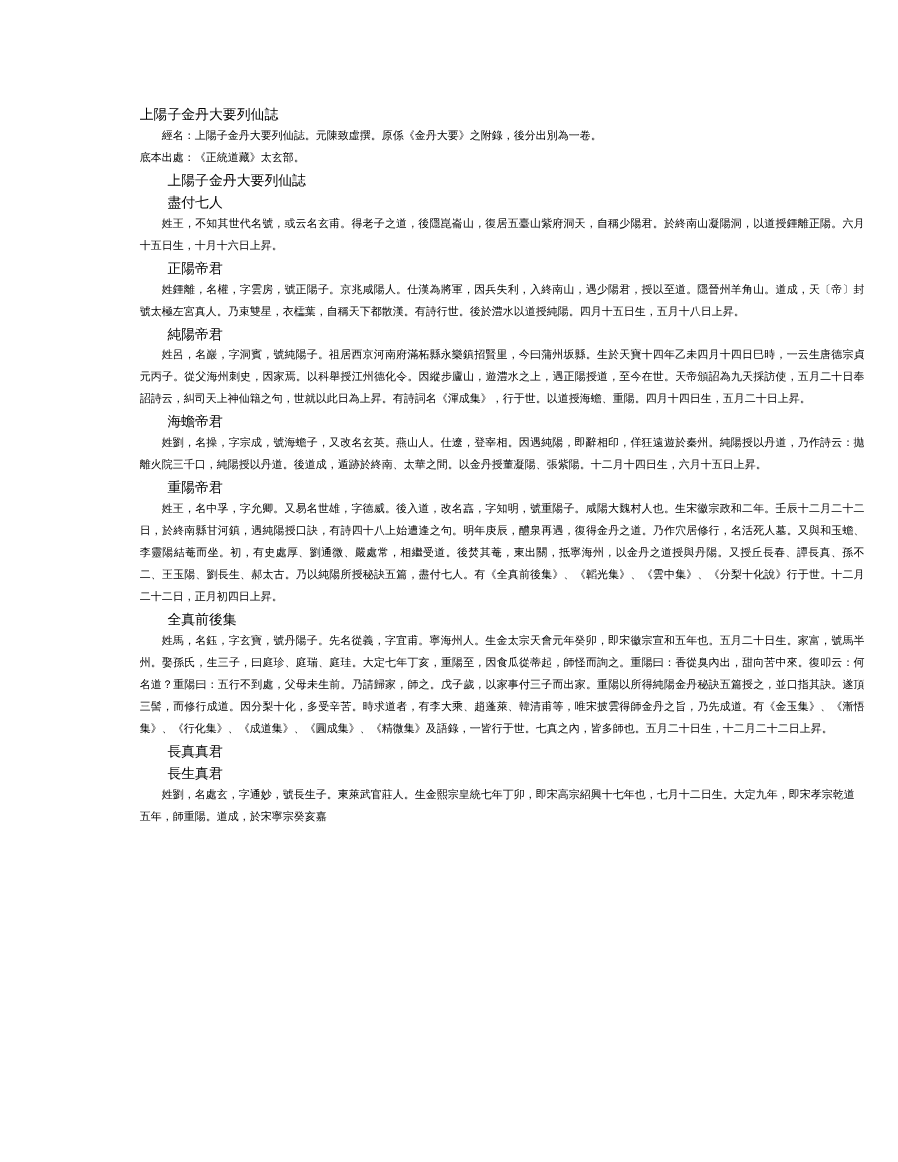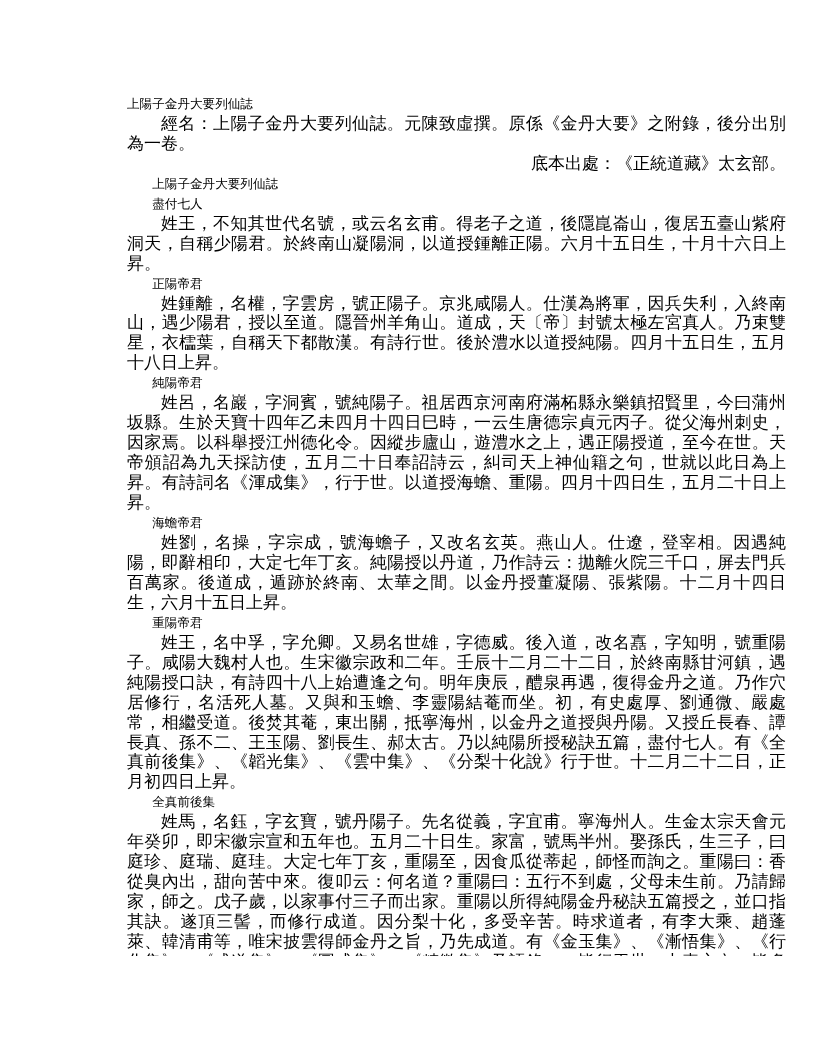--- a/index.html
+++ b/index.html
@@ -32,21 +32,21 @@
     white-space: pre;
   }
   .heading {
     font-size: 12.6px;
     line-height: 19.95px;
     white-space: pre;
   }
   .para {
     margin: 0;
     padding: 0;
-    font-size: 17px;
+    font-size: 10px;
     line-height: 19.95px;
     text-align: justify;
     text-justify: inter-ideograph;
     text-indent: 2em;
     letter-spacing: 0;
     font-family: "DejaVu Serif", "Liberation Serif", serif;
   }
   .indent1 {
     text-indent: 2em;
   }
@@ -57,39 +57,41 @@
 </head>
 <body>
 
 <div id="page">
   <div id="content">
 
     <div class="title">上陽子金丹大要列仙誌</div>
 
     <div class="para">經名：上陽子金丹大要列仙誌。元陳致虛撰。原係《金丹大要》之附錄，後分出別為一卷。</div>
 
-    <div class="para nojust" style="text-indent:0;text-align:right;">底本出處：《正統道藏》太玄部。</div>
+    <div class="para nojust" style="text-indent:0;">底本出處：《正統道藏》太玄部。</div>
 
     <div class="heading indent1">上陽子金丹大要列仙誌</div>
 
     <div class="heading indent1">盡付七人</div>
     <div class="para">姓王，不知其世代名號，或云名玄甫。得老子之道，後隱崑崙山，復居五臺山紫府洞天，自稱少陽君。於終南山凝陽洞，以道授鍾離正陽。六月十五日生，十月十六日上昇。</div>
 
     <div class="heading indent1">正陽帝君</div>
     <div class="para">姓鍾離，名權，字雲房，號正陽子。京兆咸陽人。仕漢為將軍，因兵失利，入終南山，遇少陽君，授以至道。隱晉州羊角山。道成，天〔帝〕封號太極左宮真人。乃束雙星，衣櫺葉，自稱天下都散漢。有詩行世。後於澧水以道授純陽。四月十五日生，五月十八日上昇。</div>
 
     <div class="heading indent1">純陽帝君</div>
     <div class="para">姓呂，名巖，字洞賓，號純陽子。祖居西京河南府滿柘縣永樂鎮招賢里，今曰蒲州坂縣。生於天寶十四年乙未四月十四日巳時，一云生唐德宗貞元丙子。從父海州刺史，因家焉。以科舉授江州德化令。因縱步廬山，遊澧水之上，遇正陽授道，至今在世。天帝頒詔為九天採訪使，五月二十日奉詔詩云，糾司天上神仙籍之句，世就以此日為上昇。有詩詞名《渾成集》，行于世。以道授海蟾、重陽。四月十四日生，五月二十日上昇。</div>
 
     <div class="heading indent1">海蟾帝君</div>
-    <div class="para">姓劉，名操，字宗成，號海蟾子，又改名玄英。燕山人。仕遼，登宰相。因遇純陽，即辭相印，大定七年丁亥。純陽授以丹道，乃作詩云：拋離火院三千口，屏去門兵百萬家。後道成，遁跡於終南、太華之間。以金丹授董凝陽、張紫陽。十二月十四日生，六月十五日上昇。</div>
+    <div class="para">姓劉，名操，字宗成，號海蟾子，又改名玄英。燕山人。仕遼，登宰相。因遇純陽，即辭相印，佯狂遠遊於秦州。純陽授以丹道，乃作詩云：拋離火院三千口，純陽授以丹道。後道成，遁跡於終南、太華之間。以金丹授董凝陽、張紫陽。十二月十四日生，六月十五日上昇。</div>
 
     <div class="heading indent1">重陽帝君</div>
     <div class="para">姓王，名中孚，字允卿。又易名世雄，字德威。後入道，改名嚞，字知明，號重陽子。咸陽大魏村人也。生宋徽宗政和二年。壬辰十二月二十二日，於終南縣甘河鎮，遇純陽授口訣，有詩四十八上始遭逢之句。明年庚辰，醴泉再遇，復得金丹之道。乃作穴居修行，名活死人墓。又與和玉蟾、李靈陽結菴而坐。初，有史處厚、劉通微、嚴處常，相繼受道。後焚其菴，東出關，抵寧海州，以金丹之道授與丹陽。又授丘長春、譚長真、孫不二、王玉陽、劉長生、郝太古。乃以純陽所授秘訣五篇，盡付七人。有《全真前後集》、《韜光集》、《雲中集》、《分梨十化說》行于世。十二月二十二日，正月初四日上昇。</div>
 
     <div class="heading indent1">全真前後集</div>
     <div class="para">姓馬，名鈺，字玄寶，號丹陽子。先名從義，字宜甫。寧海州人。生金太宗天會元年癸卯，即宋徽宗宣和五年也。五月二十日生。家富，號馬半州。娶孫氏，生三子，曰庭珍、庭瑞、庭珪。大定七年丁亥，重陽至，因食瓜從蒂起，師怪而詢之。重陽曰：香從臭內出，甜向苦中來。復叩云：何名道？重陽曰：五行不到處，父母未生前。乃請歸家，師之。戊子歲，以家事付三子而出家。重陽以所得純陽金丹秘訣五篇授之，並口指其訣。遂頂三髻，而修行成道。因分梨十化，多受辛苦。時求道者，有李大乘、趙蓬萊、韓清甫等，唯宋披雲得師金丹之旨，乃先成道。有《金玉集》、《漸悟集》、《行化集》、《成道集》、《圓成集》、《精微集》及語錄，一皆行于世。七真之內，皆多師也。五月二十日生，十二月二十二日上昇。</div>
 
     <div class="heading indent1">長真真君</div>
 
+    <div class="heading indent1">長生真君</div>
+    <div class="para nojust">姓劉，名處玄，字通妙，號長生子。東萊武官莊人。生金熙宗皇統七年丁卯，即宋高宗紹興十七年也，七月十二日生。大定九年，即宋孝宗乾道五年，師重陽。道成，於宋寧宗癸亥嘉</div>
 
   </div>
 </div>
 
 </body></html>

